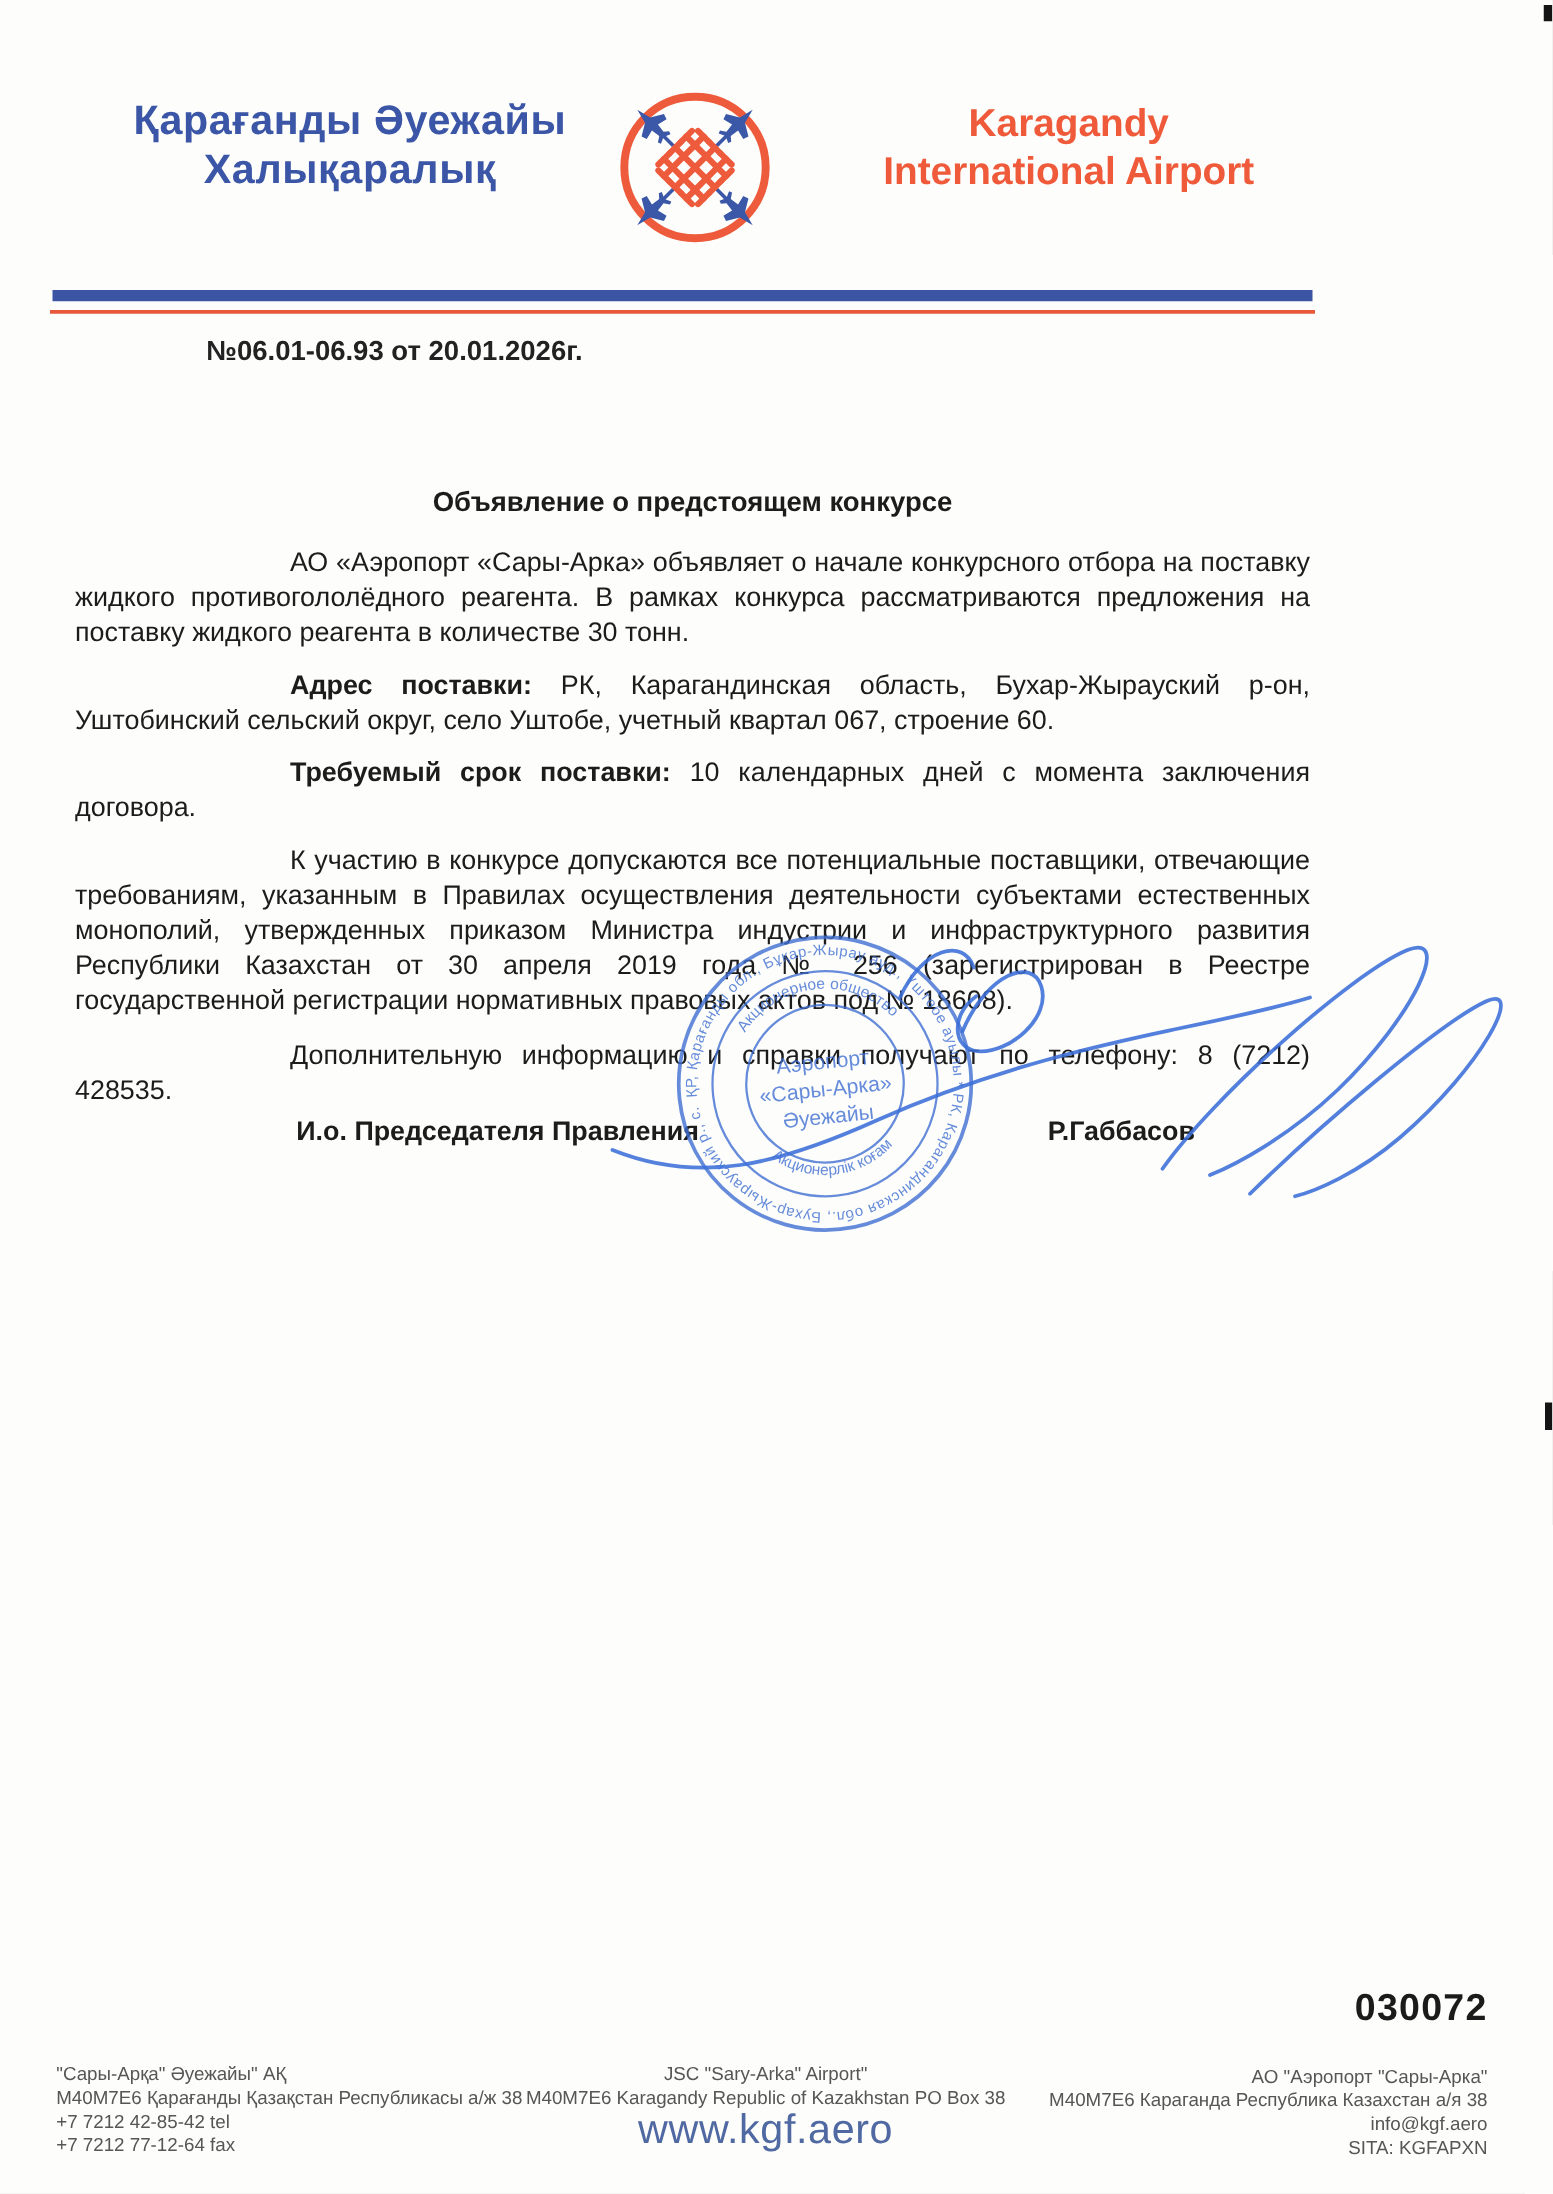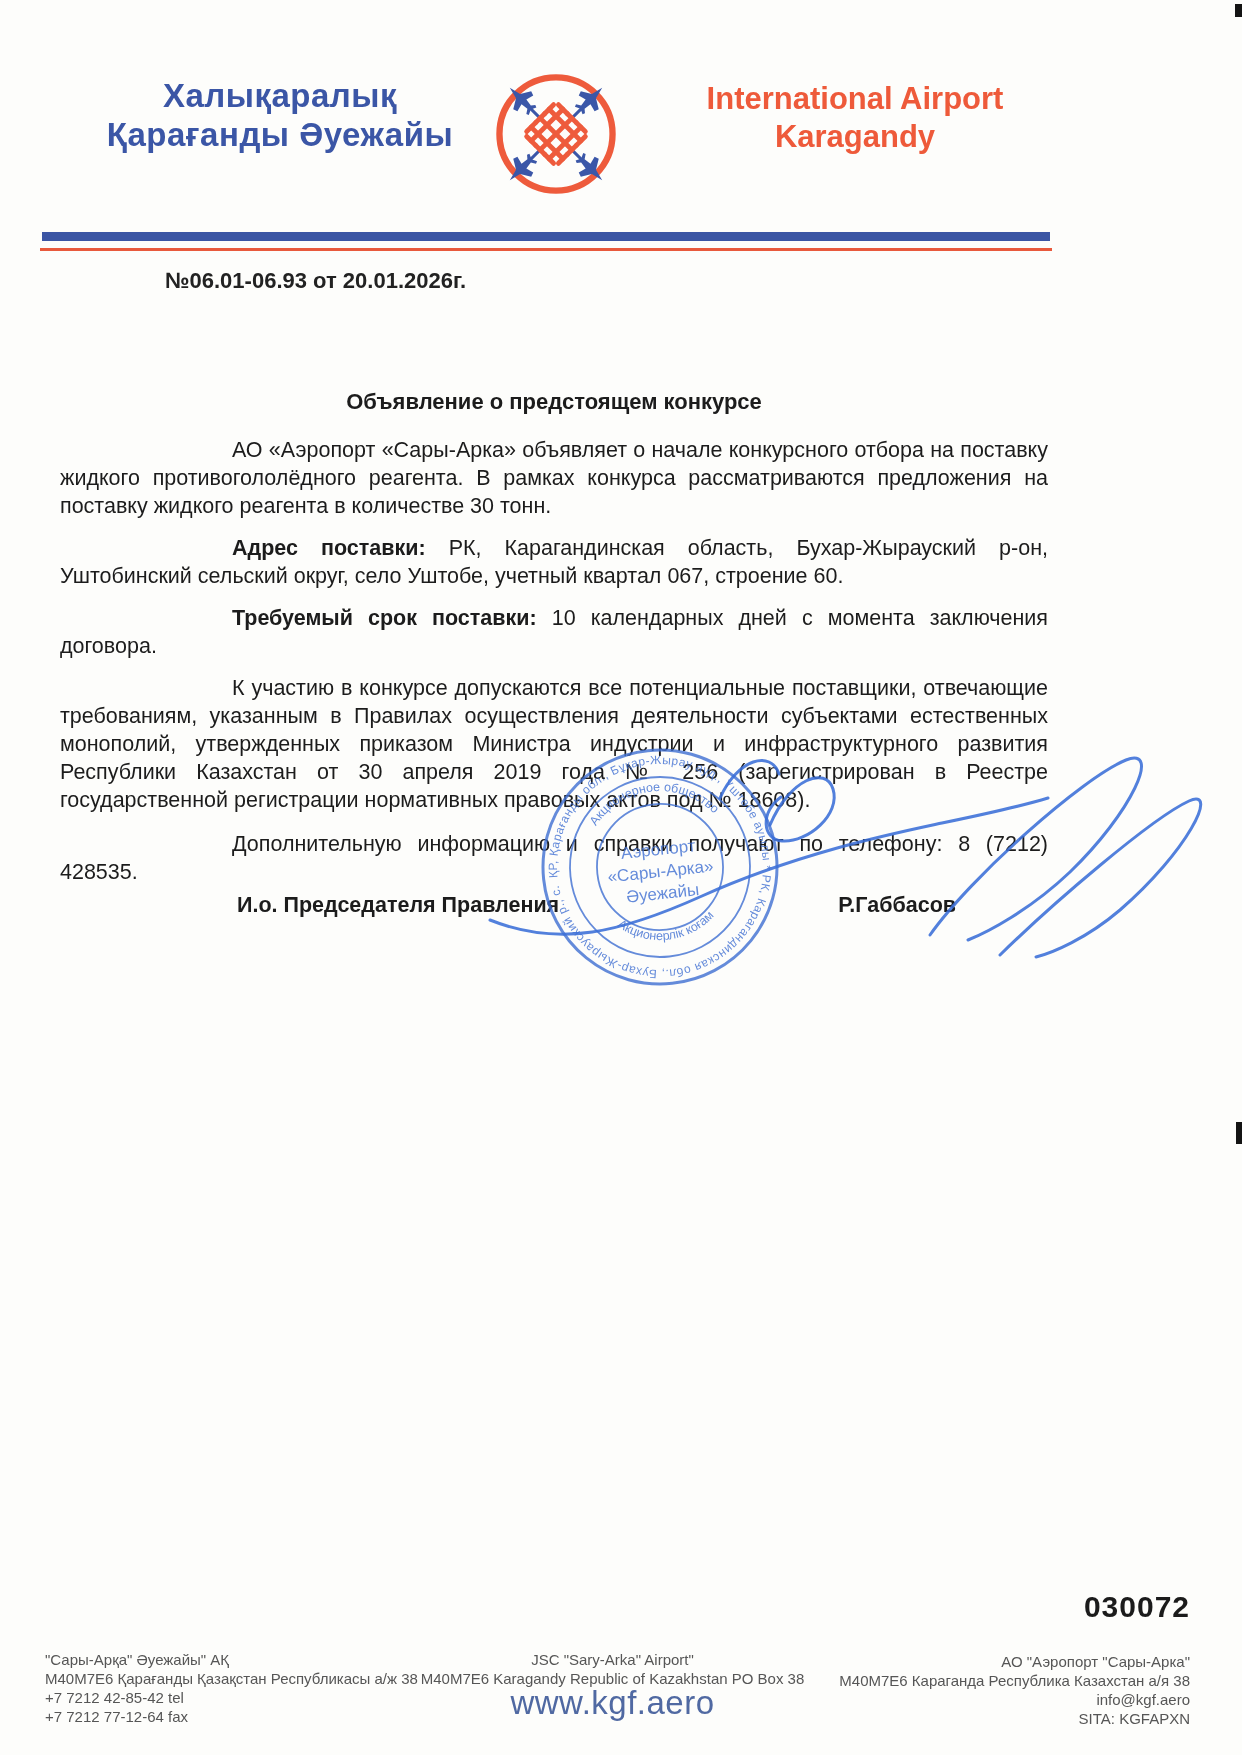--- a/index.html
+++ b/index.html
@@ -73,22 +73,22 @@
   .edge-mark { position:absolute; right:0; background:#141414; }
   .edge-mark.a { top:4px;    width:7px; height:13px; }
   .edge-mark.b { top:1122px; width:6px; height:22px; }
 </style>
 </head>
 <body>
 
 <div class="page">
 
   <div class="hdr-left">
+    <div>Қарағанды Әуежайы</div>
     <div>Халықаралық</div>
-    <div>Қарағанды Әуежайы</div>
   </div>
 
   <svg class="logo" viewBox="0 0 160 160">
     <defs>
       <g id="lg-bar" stroke="#ee5b3c" stroke-width="5" stroke-linecap="round">
         <line x1="-23" y1="0" x2="23" y2="0"></line>
         <line x1="-23" y1="-6.5" x2="-23" y2="6.5"></line>
         <line x1="23" y1="-6.5" x2="23" y2="6.5"></line>
       </g>
       <path id="lg-plane" fill="#3b57a8" d="M 17,0 L 5,-3 L -1,-13 L -5.5,-11.5 L -3.5,-3.5 L -11,-2.5 L -14,-7 L -16.5,-6 L -14,-0.5 L -16.5,5 L -14,6 L -11,2.5 L -3.5,3.5 L -5.5,11.5 L -1,13 L 5,3 Z"></path>
@@ -108,22 +108,22 @@
       <use href="#lg-bar"></use>
       <use href="#lg-bar" transform="translate(0,13)"></use>
     </g>
     <use href="#lg-plane" transform="translate(80,80) rotate(-45) translate(50,0)"></use>
     <use href="#lg-plane" transform="translate(80,80) rotate(-135) translate(50,0)"></use>
     <use href="#lg-plane" transform="translate(80,80) rotate(135) translate(50,0)"></use>
     <use href="#lg-plane" transform="translate(80,80) rotate(45) translate(50,0)"></use>
   </svg>
 
   <div class="hdr-right">
+    <div>Karagandy</div>
     <div>International Airport</div>
-    <div>Karagandy</div>
   </div>
 
   <div class="sep-blue"></div>
   <div class="sep-orange"></div>
 
   <div class="docnum">№06.01-06.93 от 20.01.2026г.</div>
 
   <div class="body">
     <div class="doc-title">Объявление о предстоящем конкурсе</div>
     <p class="par">АО «Аэропорт «Сары-Арка» объявляет о начале конкурсного отбора на поставку жидкого противогололёдного реагента. В рамках конкурса рассматриваются предложения на поставку жидкого реагента в количестве 30 тонн.</p>

